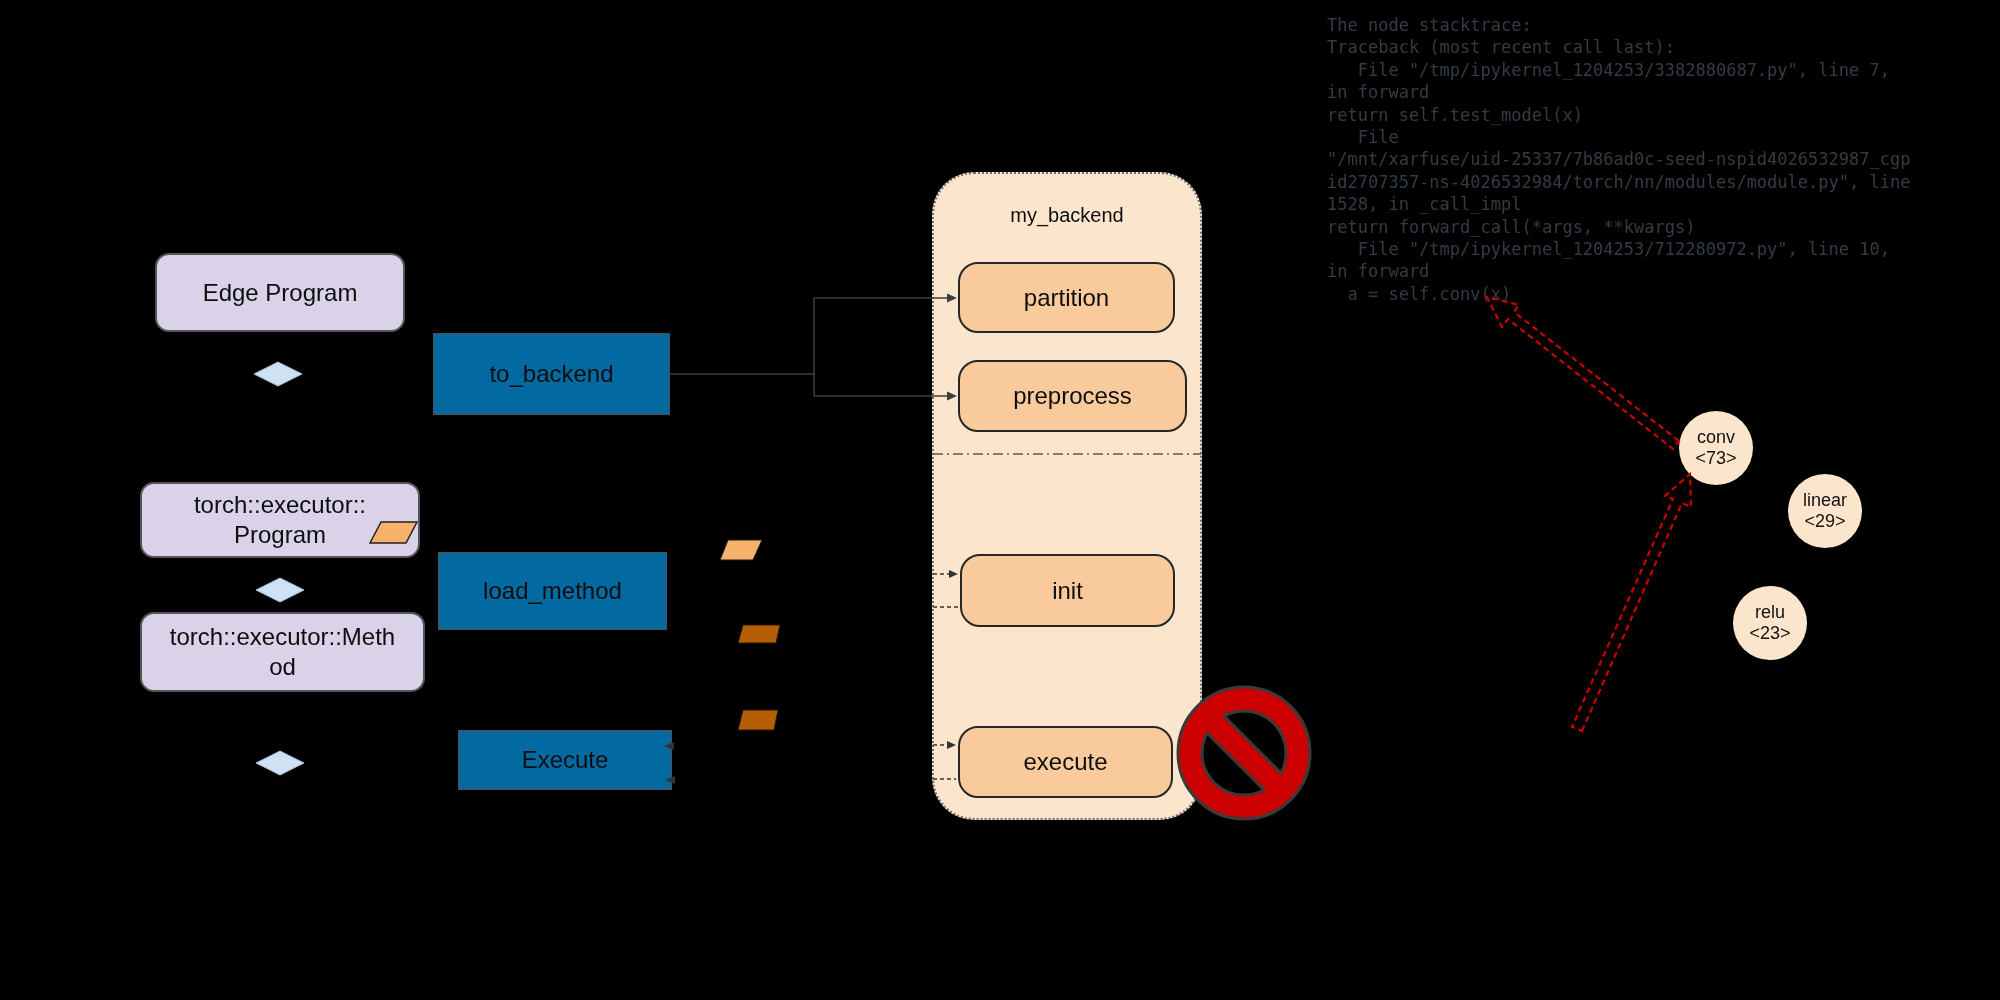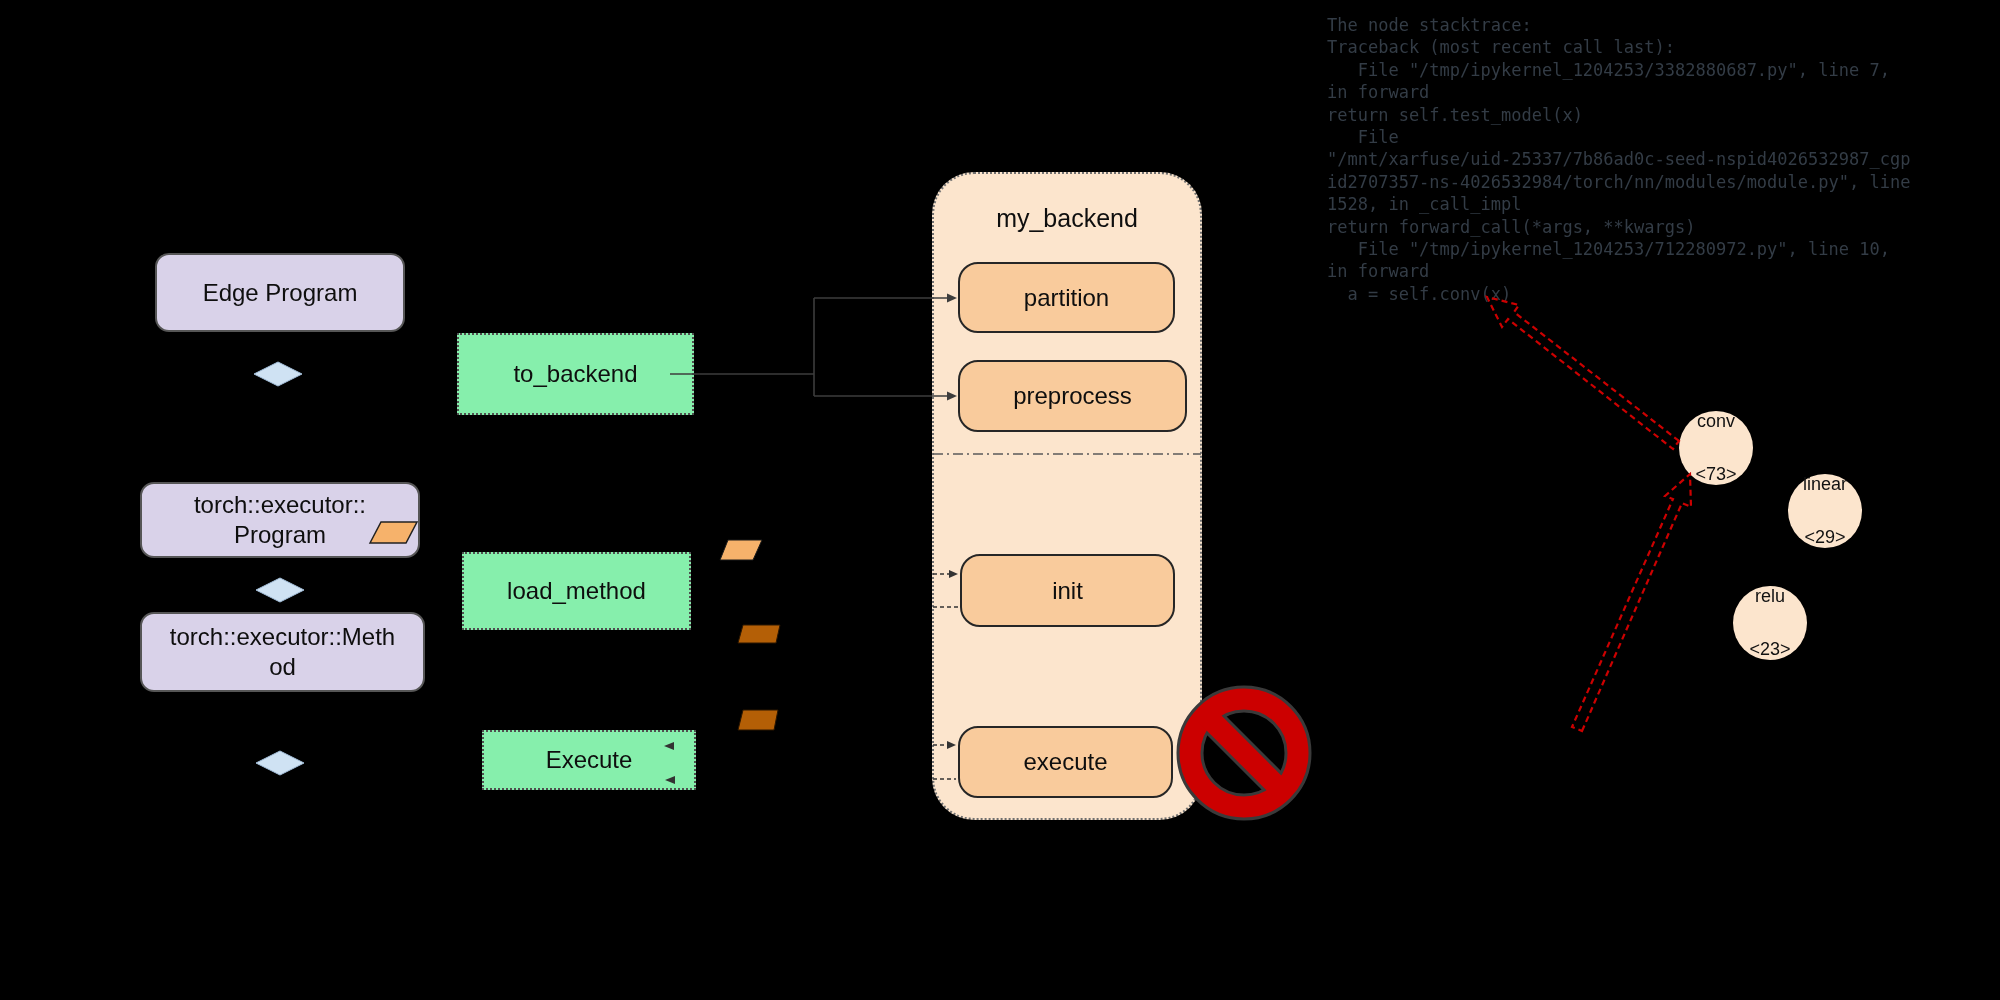--- a/index.html
+++ b/index.html
@@ -1,26 +1,26 @@
 <!DOCTYPE html>
 <html><head>
 <meta charset="utf-8">
 <style>
   html,body{margin:0;padding:0;background:#000;}
   #stage{position:relative;width:2000px;height:1000px;background:#000;overflow:hidden;}
   .box{position:absolute;box-sizing:border-box;display:flex;flex-direction:column;align-items:center;justify-content:center;
        text-align:center;font-family:"Liberation Sans",sans-serif;font-size:24px;color:#0e0e0e;line-height:30px;}
   .solid{background:#d9d2e9;border:2px solid #565656;border-radius:14px;}
-  .dotted{background:#86efac;border:2px dotted #4f4f4f;margin-left:24px;}
+  .dotted{background:#0369a1;border:2px dotted #4f4f4f;}
   .stagebox{background:#f9cb9c;border:2px solid #262626;border-radius:20px;}
   .container{position:absolute;box-sizing:border-box;background:#fce5cd;border:2px dotted #707070;border-radius:42px;}
   .container-title{position:absolute;width:270px;text-align:center;font-family:"Liberation Sans",sans-serif;
-       font-size:25px;color:#0e0e0e;}
+       font-size:20px;color:#0e0e0e;}
   .node{position:absolute;box-sizing:border-box;background:#fce5cd;border-radius:50%;display:flex;flex-direction:column;
-       align-items:center;justify-content:space-between;font-family:"Liberation Sans",sans-serif;font-size:18px;line-height:21px;color:#111;}
+       align-items:center;justify-content:center;font-family:"Liberation Sans",sans-serif;font-size:18px;line-height:21px;color:#111;}
   .traceback{position:absolute;left:1327px;top:14px;margin:0;font-family:"DejaVu Sans Mono",monospace;
        font-size:17px;line-height:22.4px;color:#333c46;white-space:pre;}
   svg.overlay{position:absolute;left:0;top:0;pointer-events:none;}
   .ln{display:block;}
 </style>
 </head>
 <body>
 
 <div id="stage">
 

